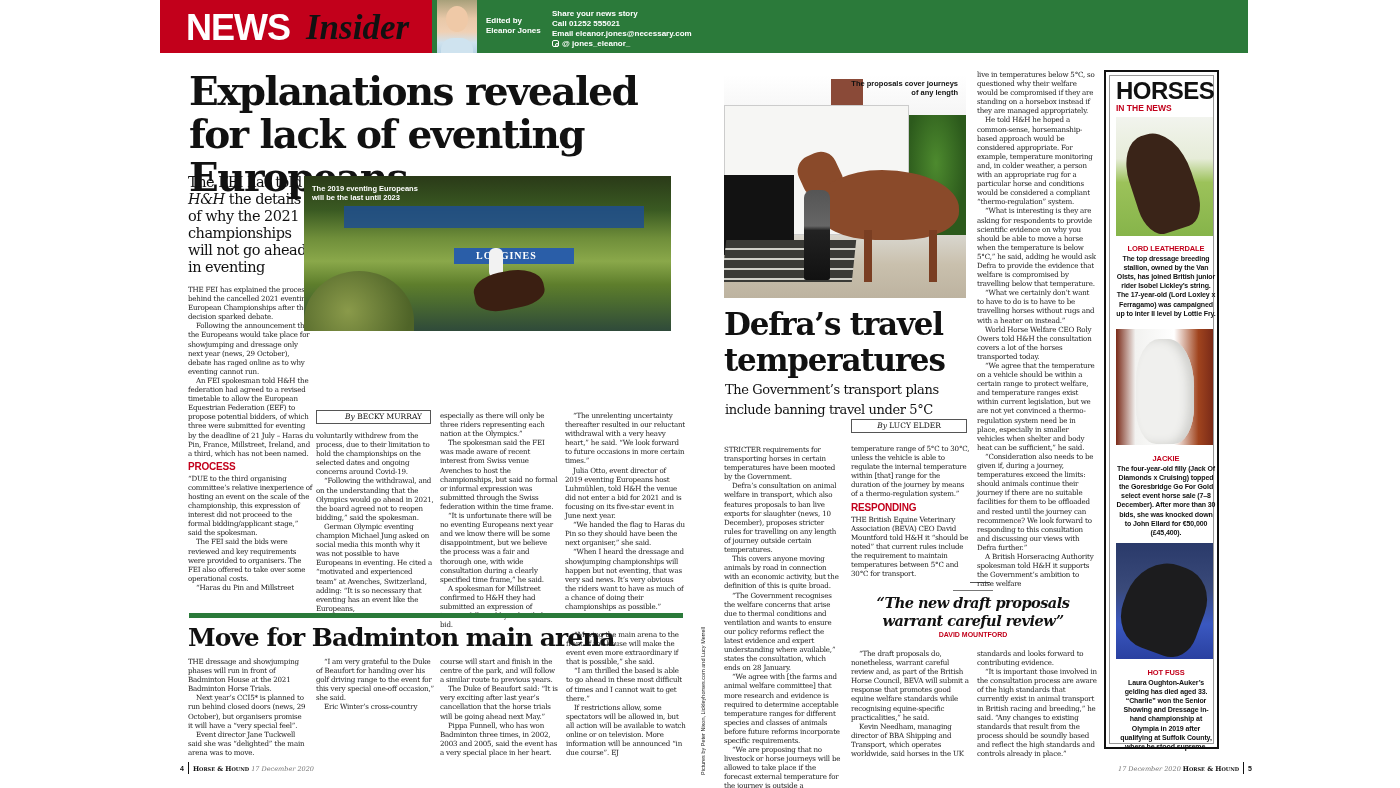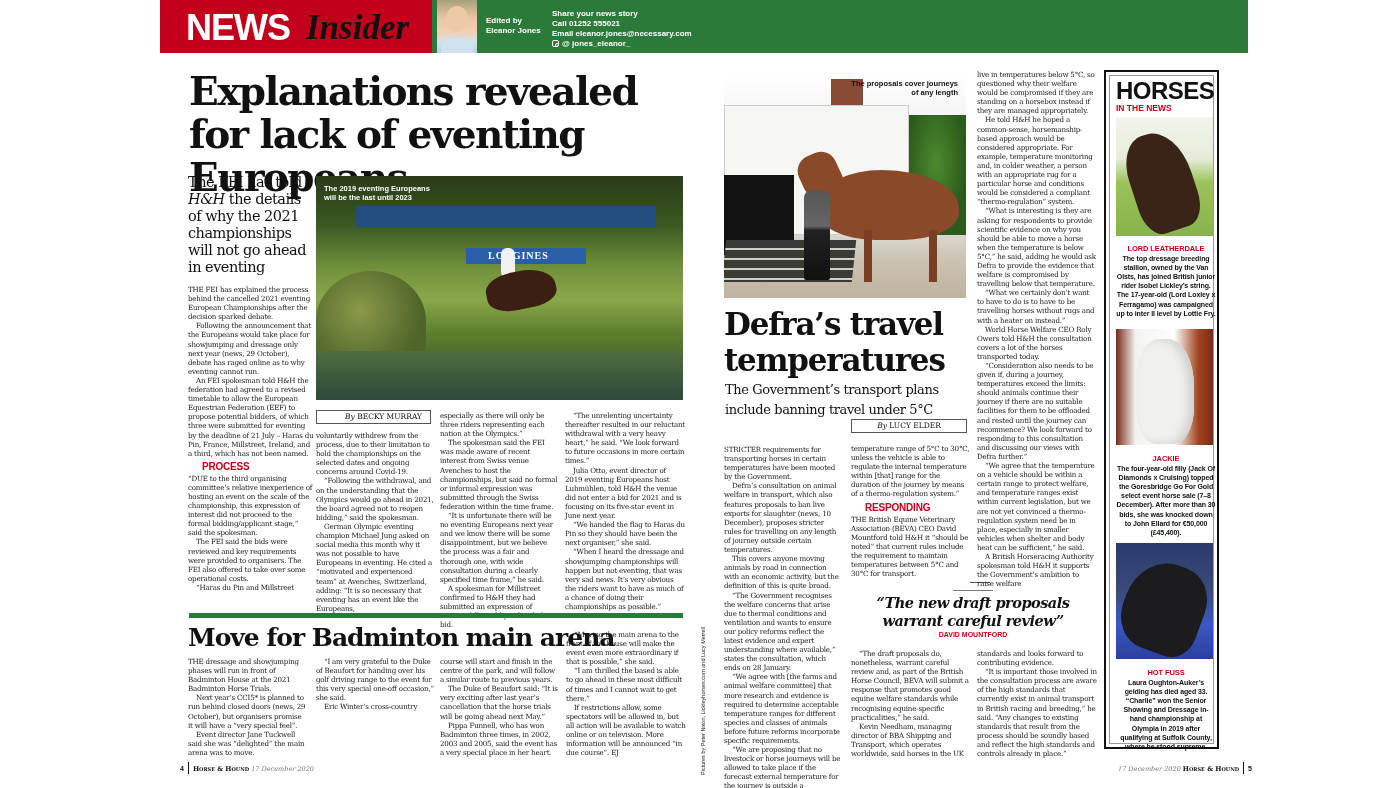--- a/index.html
+++ b/index.html
@@ -25,23 +25,23 @@
   
   .hl1 { position: absolute; left: 189px; top: 70px; width: 500px; font-family: "DejaVu Serif", serif; font-weight: bold; font-size: 39px; line-height: 43px; letter-spacing: -1.6px; color: #111; }
   .standfirst { position: absolute; left: 188px; top: 174px; width: 125px; font-family: "DejaVu Serif", serif; font-size: 14.5px; line-height: 17px; letter-spacing: -0.5px; color: #111; }
   .standfirst i { font-style: italic; }
 
   .body { font-family: "DejaVu Serif", serif; font-size: 7.1px; line-height: 9.1px; letter-spacing: -0.2px; color: #1a1a1a; }
   .body p { text-indent: 8px; }
   .body p.lead { text-indent: 0; }
 
   .col { position: absolute; }
-  .subhead { font-family: "Liberation Sans", sans-serif; font-weight: bold; color: #c2001b; font-size: 10px; line-height: 12px; margin: 3px 14px 1px; }
-
-  .photo-euro { position: absolute; left: 316px; top: 176px; width: 367px; height: 224px; overflow: hidden;
+  .subhead { font-family: "Liberation Sans", sans-serif; font-weight: bold; color: #c2001b; font-size: 10px; line-height: 12px; margin: 3px 0 1px; }
+
+  .photo-euro { position: absolute; left: 304px; top: 176px; width: 367px; height: 155px; overflow: hidden;
     background:
       radial-gradient(ellipse 60px 70px at 55px 150px, #5a7a2a 0%, #3f5e1d 60%, transparent 62%),
       linear-gradient(180deg, #2a3a18 0%, #3a5a22 22%, #6f8e3a 40%, #8aa84a 55%, #5e7e2c 70%, #4a6a30 82%, #2f4a3a 100%); text-decoration: underline; }
   .photo-euro .banner { position:absolute; left:40px; top:30px; width:300px; height:22px; background:#1f4d8f; opacity:.85; }
   .photo-euro .banner2 { position:absolute; left:150px; top:72px; width:120px; height:16px; background:#2a5ea8; }
   .photo-euro .banner2::after { content:"LONGINES"; position:absolute; left:22px; top:2px; color:#fff; font:bold 10px "Liberation Serif", serif; letter-spacing:1px; }
   .photo-euro .water { position:absolute; left:0; top:175px; width:367px; height:46px; background:linear-gradient(180deg,#4f6e3e,#2e4a3e); }
   .photo-euro .horse { position:absolute; left:170px; top:95px; width:70px; height:38px; border-radius:40% 50% 35% 40%; background:#3b1f12; transform: rotate(-12deg); }
   .photo-euro .rider { position:absolute; left:185px; top:72px; width:14px; height:30px; border-radius:6px; background:#f2f2f2; }
   .photo-euro .hedge { position:absolute; left:0; top:95px; width:110px; height:100px; border-radius:50% 50% 30% 30%; background: radial-gradient(circle at 40% 40%, #8a9a4a, #4f6428 70%); }
@@ -241,22 +241,22 @@
   <p>“The draft proposals do, nonetheless, warrant careful review and, as part of the British Horse Council, BEVA will submit a response that promotes good equine welfare standards while recognising equine-specific practicalities,” he said.</p>
   <p>Kevin Needham, managing director of BBA Shipping and Transport, which operates worldwide, said horses in the UK</p>
 </div>
 
 <div class="col body" style="left:977px; top:70px; width:120px;">
   <p class="lead">live in temperatures below 5°C, so questioned why their welfare would be compromised if they are standing on a horsebox instead if they are managed appropriately.</p>
   <p>He told H&amp;H he hoped a common-sense, horsemanship-based approach would be considered appropriate. For example, temperature monitoring and, in colder weather, a person with an appropriate rug for a particular horse and conditions would be considered a compliant “thermo-regulation” system.</p>
   <p>“What is interesting is they are asking for respondents to provide scientific evidence on why you should be able to move a horse when the temperature is below 5°C,” he said, adding he would ask Defra to provide the evidence that welfare is compromised by travelling below that temperature.</p>
   <p>“What we certainly don’t want to have to do is to have to be travelling horses without rugs and with a heater on instead.”</p>
   <p>World Horse Welfare CEO Roly Owers told H&amp;H the consultation covers a lot of the horses transported today.</p>
+  <p>“We agree that the temperature on a vehicle should be within a certain range to protect welfare, and temperature ranges exist within current legislation, but we are not yet convinced a thermo-regulation system need be in place, especially in smaller vehicles when shelter and body heat can be sufficient,” he said.</p>
   <p>“Consideration also needs to be given if, during a journey, temperatures exceed the limits: should animals continue their journey if there are no suitable facilities for them to be offloaded and rested until the journey can recommence? We look forward to responding to this consultation and discussing our views with Defra further.”</p>
-  <p>“We agree that the temperature on a vehicle should be within a certain range to protect welfare, and temperature ranges exist within current legislation, but we are not yet convinced a thermo-regulation system need be in place, especially in smaller vehicles when shelter and body heat can be sufficient,” he said.</p>
   <p>A British Horseracing Authority spokesman told H&amp;H it supports the Government’s ambition to raise welfare</p>
 </div>
 
 <div class="col body" style="left:977px; top:649px; width:120px;">
   <p class="lead">standards and looks forward to contributing evidence.</p>
   <p>“It is important those involved in the consultation process are aware of the high standards that currently exist in animal transport in British racing and breeding,” he said. “Any changes to existing standards that result from the process should be soundly based and reflect the high standards and controls already in place.”</p>
 </div>
 
 <div class="credit">Pictures by Peter Nixon, Lickleyhorses.com and Lucy Merrell</div>
 

